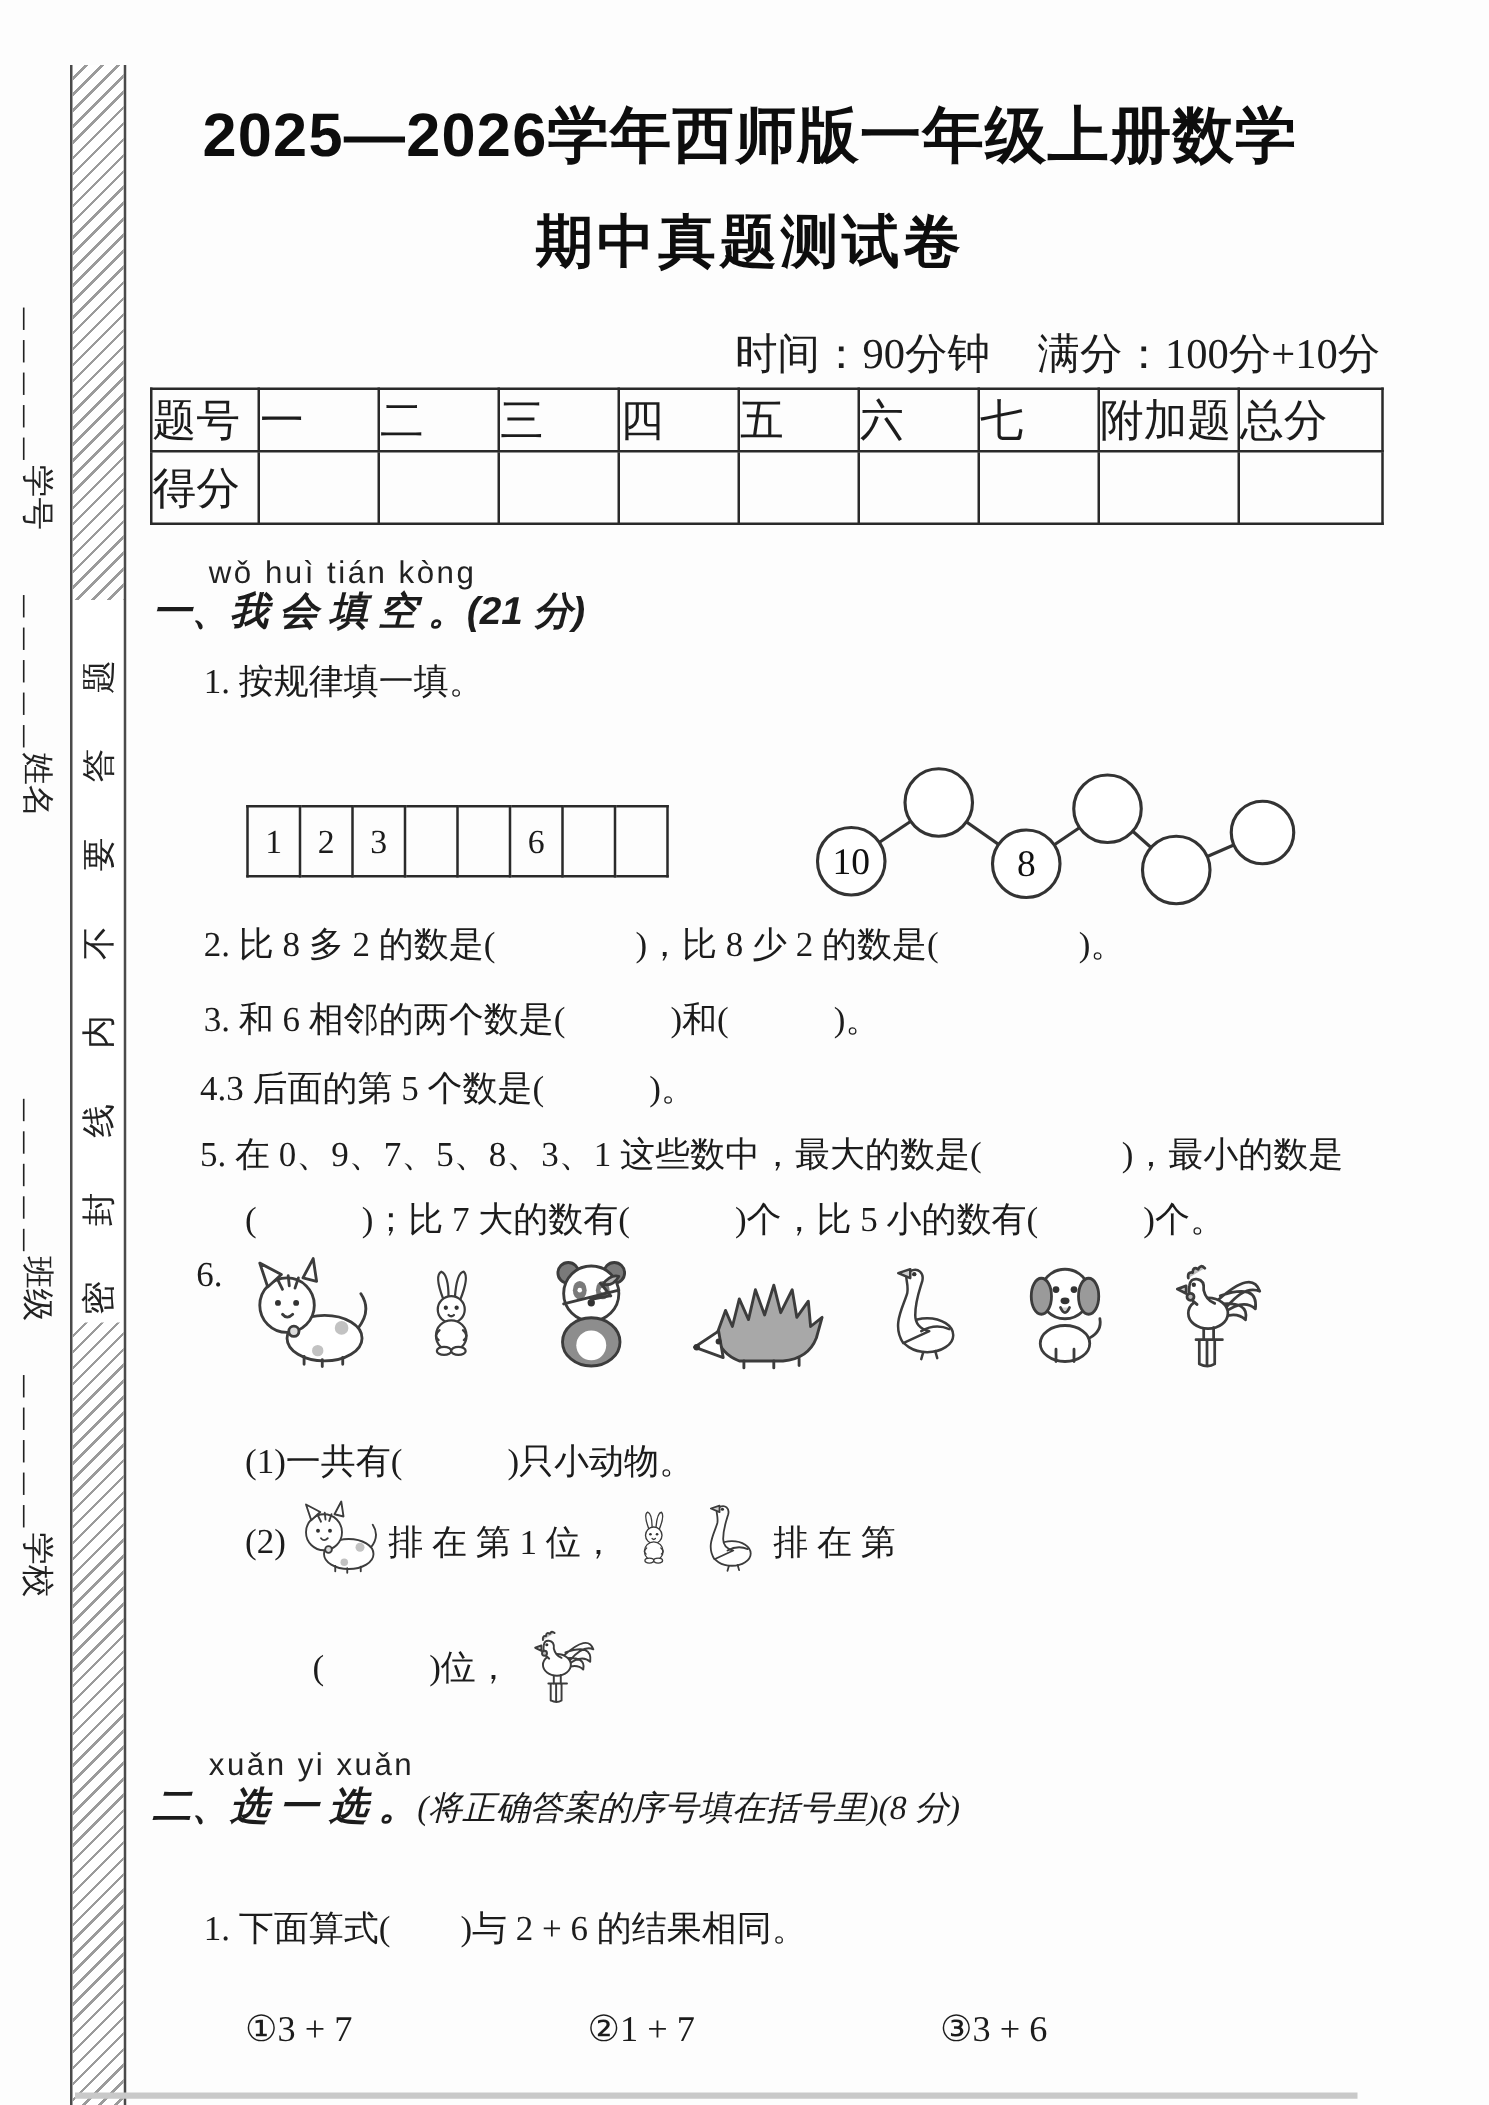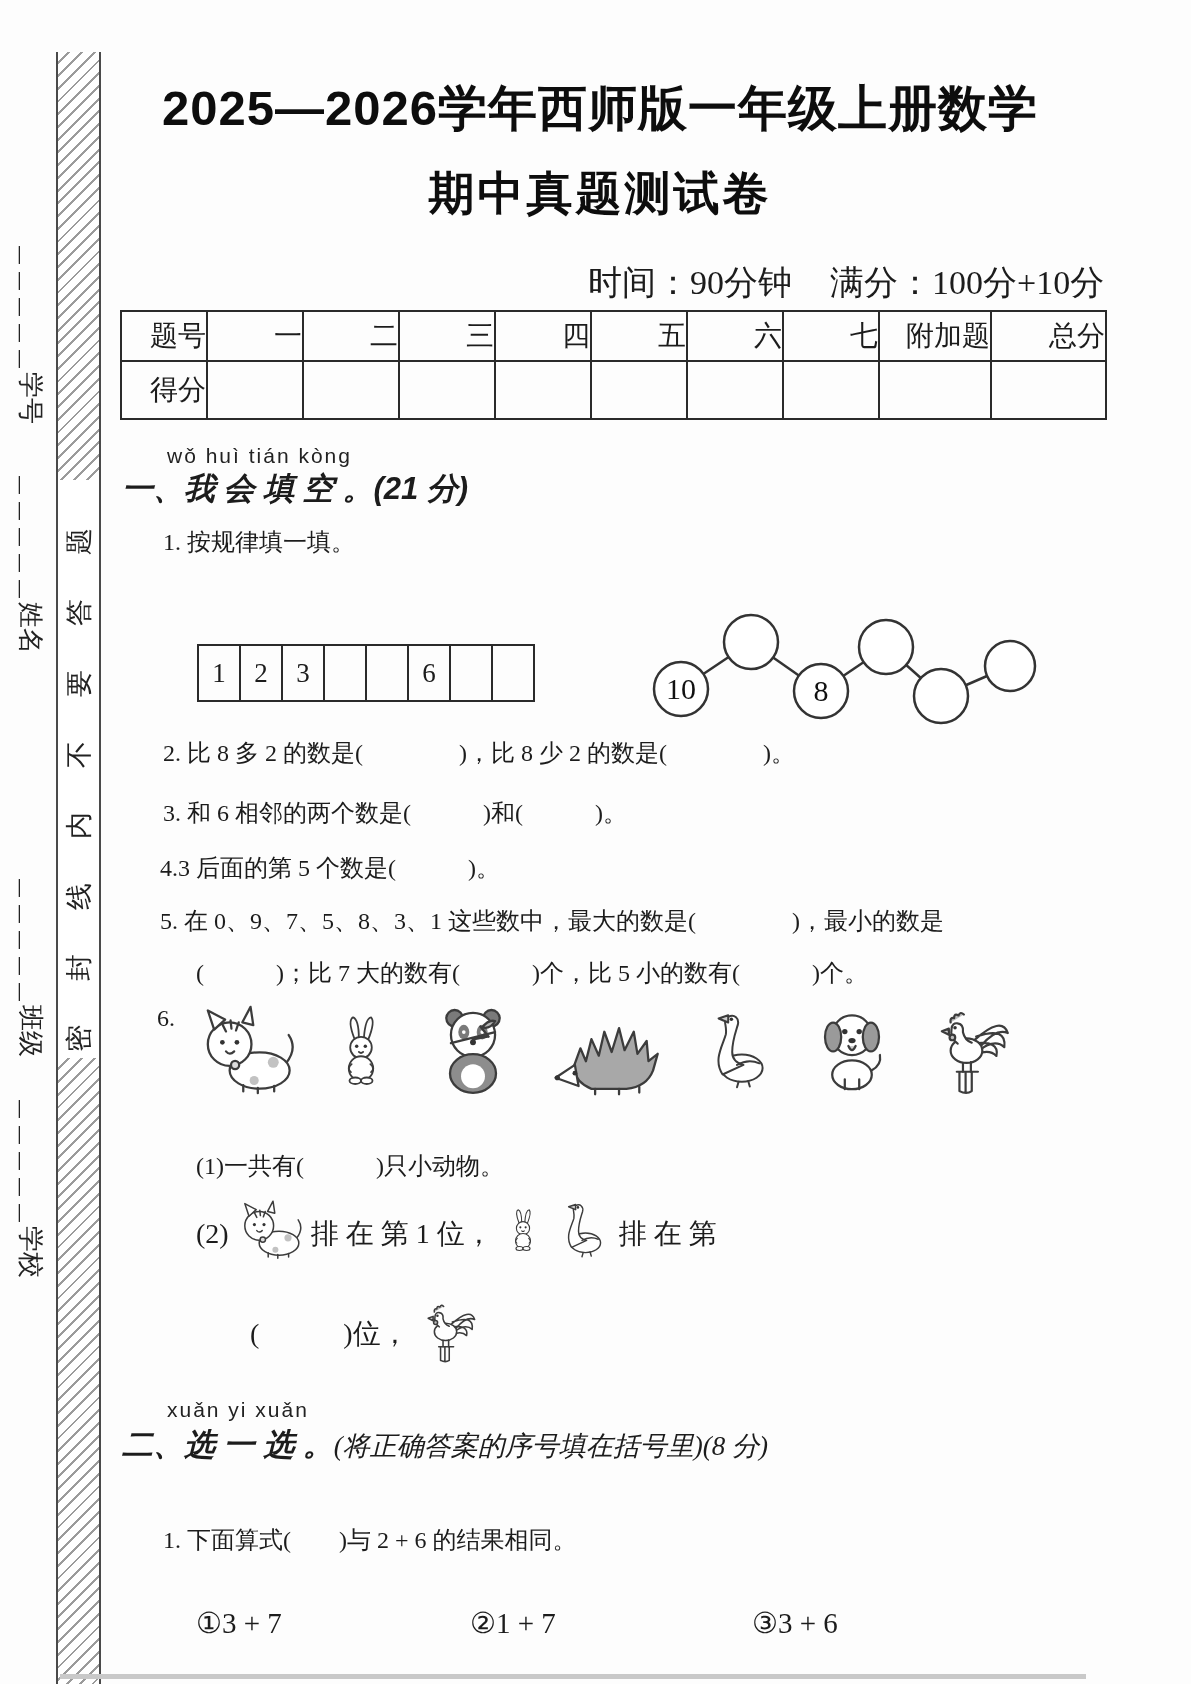--- a/index.html
+++ b/index.html
@@ -22,29 +22,29 @@
 
   
   .title-wrap{position:absolute;left:110px;width:980px;text-align:center;
               font-family:Liberation Sans, sans-serif;font-weight:800;color:#0d0d0d;}
   .title1{top:76px;font-size:49px;letter-spacing:1px;}
   .title2{top:163px;font-size:46px;letter-spacing:3px;}
   .info-line{position:absolute;top:260px;left:588px;font-size:34px;display:flex;gap:38px;white-space:nowrap;}
 
   
   .score-table{position:absolute;left:120px;top:310px;border-collapse:collapse;table-layout:fixed;}
-  .score-table td{border:2px solid #2a2a2a;text-align:right;font-size:28px;padding:0;}
+  .score-table td{border:2px solid #2a2a2a;text-align:left;font-size:35px;padding:0;}
   .score-table tr:first-child td{height:48px;}
   .score-table tr:last-child td{height:56px;}
 
   
-  .pinyin{position:absolute;font-family:"Liberation Sans",sans-serif;font-size:21px;letter-spacing:2px;color:#222;}
+  .pinyin{position:absolute;font-family:"Liberation Sans",sans-serif;font-size:25px;letter-spacing:2px;color:#222;}
   .sec-head{position:absolute;font-family:"Liberation Sans",sans-serif;font-weight:700;font-size:31px;white-space:nowrap;font-style:italic;}
   .sec-note{font-family:"Liberation Serif",serif;font-weight:400;font-size:27px;}
-  .q{position:absolute;font-size:24px;white-space:nowrap;}
+  .q{position:absolute;font-size:28px;white-space:nowrap;}
 
   
   .seq-table{position:absolute;left:197px;top:644px;border-collapse:collapse;table-layout:fixed;}
   .seq-table td{border:2px solid #2a2a2a;width:40px;height:54px;text-align:center;font-size:27px;padding:0;}
 
   
   .bubbles{position:absolute;left:628px;top:592px;}
   .bubbles circle{fill:#fff;stroke:#333;stroke-width:2.5;}
   .bubbles line{stroke:#333;stroke-width:2.5;}
   .bubbles text{font-family:"Liberation Serif",serif;font-size:30px;fill:#111;text-anchor:middle;}

